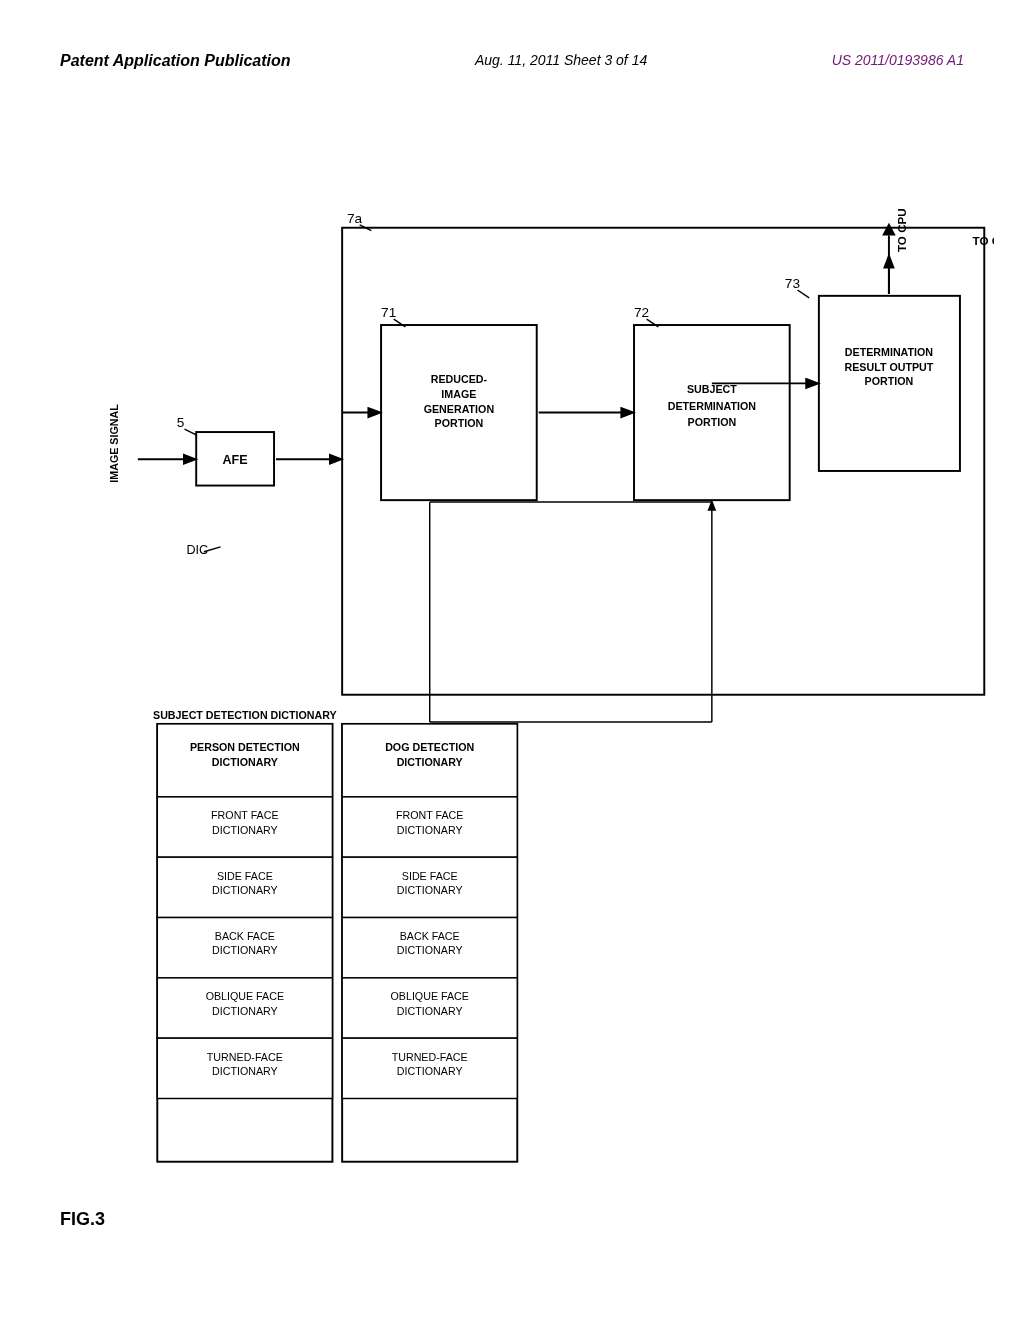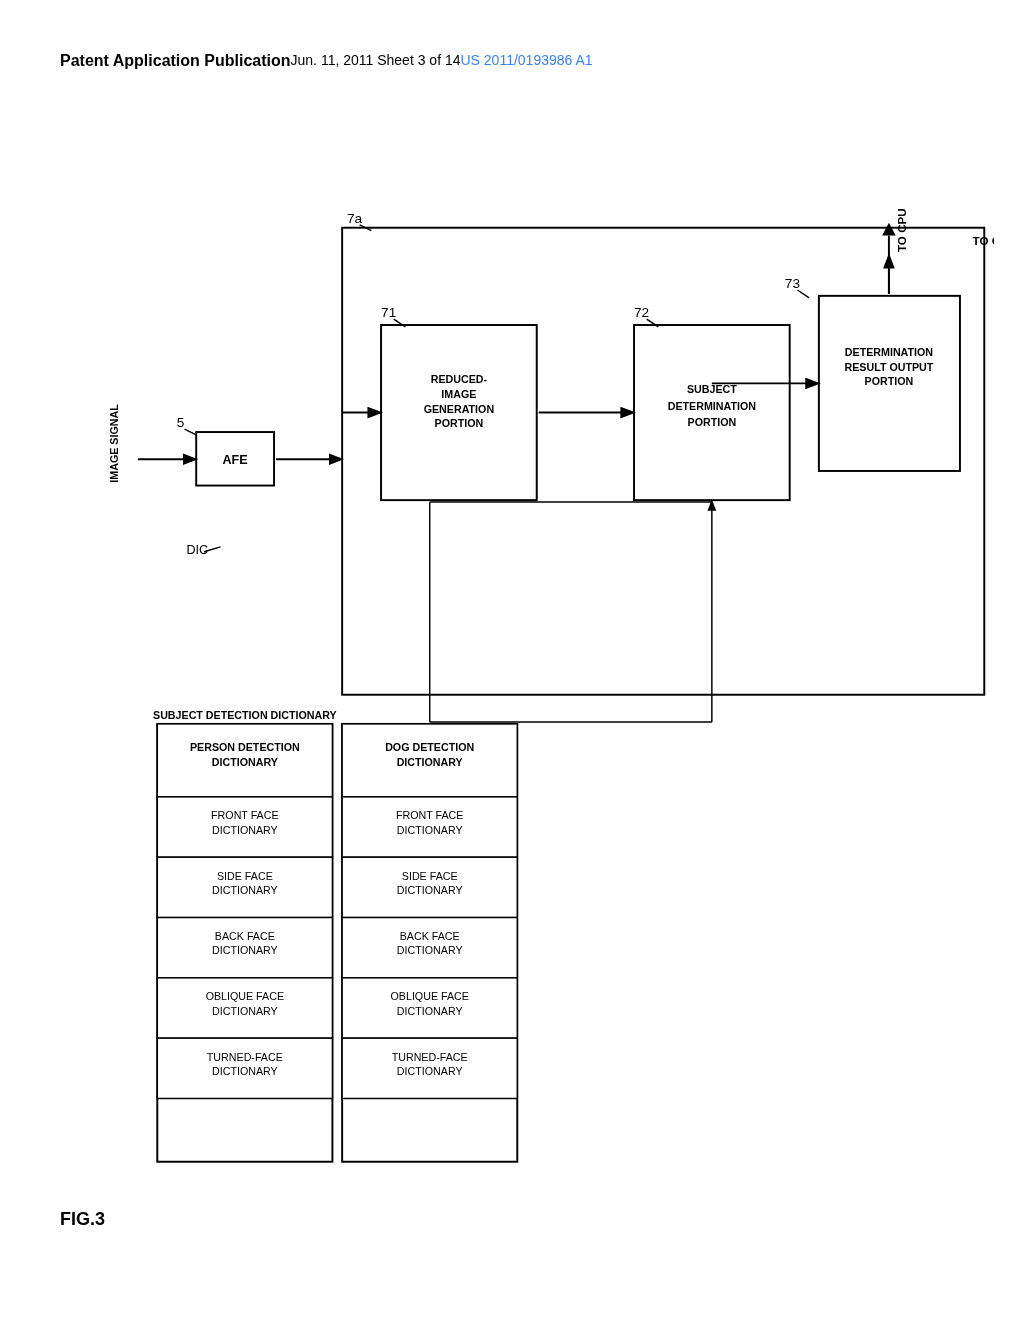--- a/index.html
+++ b/index.html
@@ -19,35 +19,36 @@
       position: relative;
     }
 
     
     .header {
       position: absolute;
       top: 52px;
       left: 0;
       right: 0;
       display: flex;
-      justify-content: flex-start;
+      justify-content: space-between;
       padding: 0 60px;
+      font-style: italic;
     }
     .header-left {
       font-size: 16px;
       font-weight: bold;
       color: #000;
     }
     .header-center {
       font-size: 14px;
       color: #000;
     }
     .header-right {
       font-size: 14px;
-      color: #3b82f6;
+      color: #701a75;
     }
 
     
     .fig-label {
       position: absolute;
       bottom: 90px;
       left: 60px;
       font-size: 18px;
       font-weight: bold;
       color: #000;
@@ -68,21 +69,21 @@
       height: 100%;
     }
   </style>
 </head>
 <body>
 
 <div class="page">
 
   <div class="header">
     <span class="header-left">Patent Application Publication</span>
-    <span class="header-center">Jun. 11, 2011  Sheet 3 of 14</span>
+    <span class="header-center">Aug. 11, 2011  Sheet 3 of 14</span>
     <span class="header-right">US 2011/0193986 A1</span>
   </div>
 
   <div class="diagram">
     <svg viewBox="0 0 960 1060" xmlns="http://www.w3.org/2000/svg" font-family="Arial, sans-serif">
 
       <rect x="100" y="570" width="180" height="450" fill="white" stroke="black" stroke-width="2"></rect>
 
       <rect x="100" y="570" width="180" height="75" fill="white" stroke="black" stroke-width="1.5"></rect>
       <text x="190" y="598" text-anchor="middle" font-size="11" font-weight="bold">PERSON DETECTION</text>

